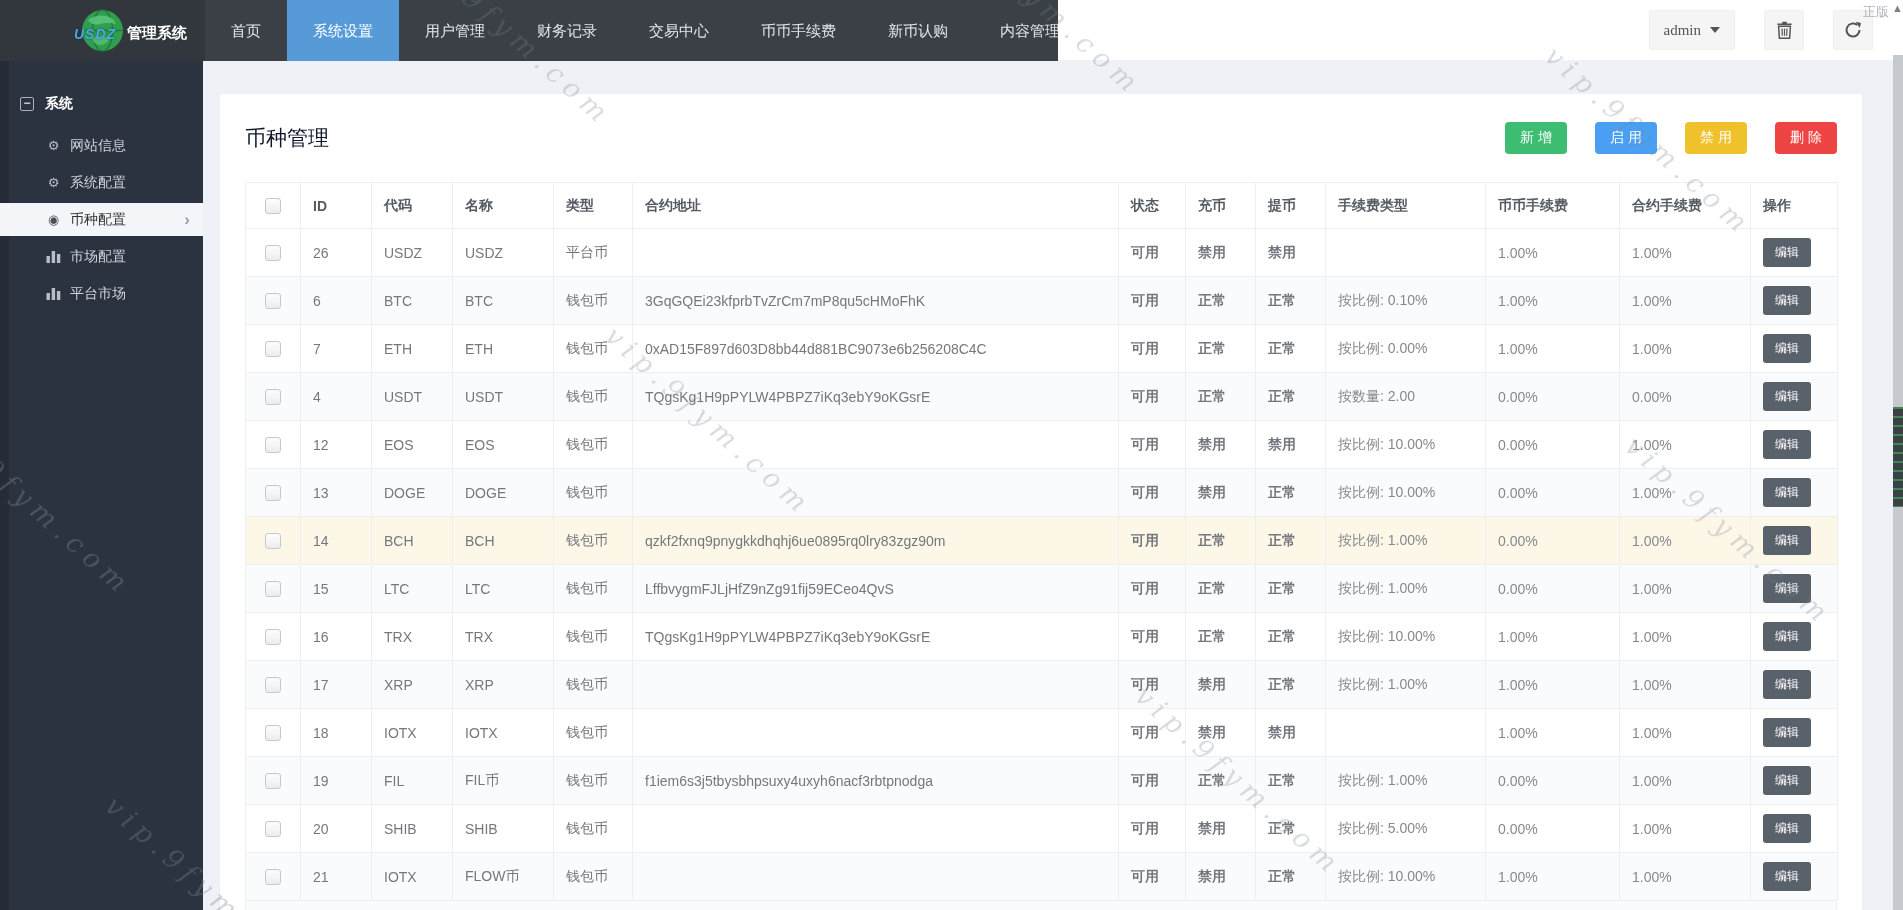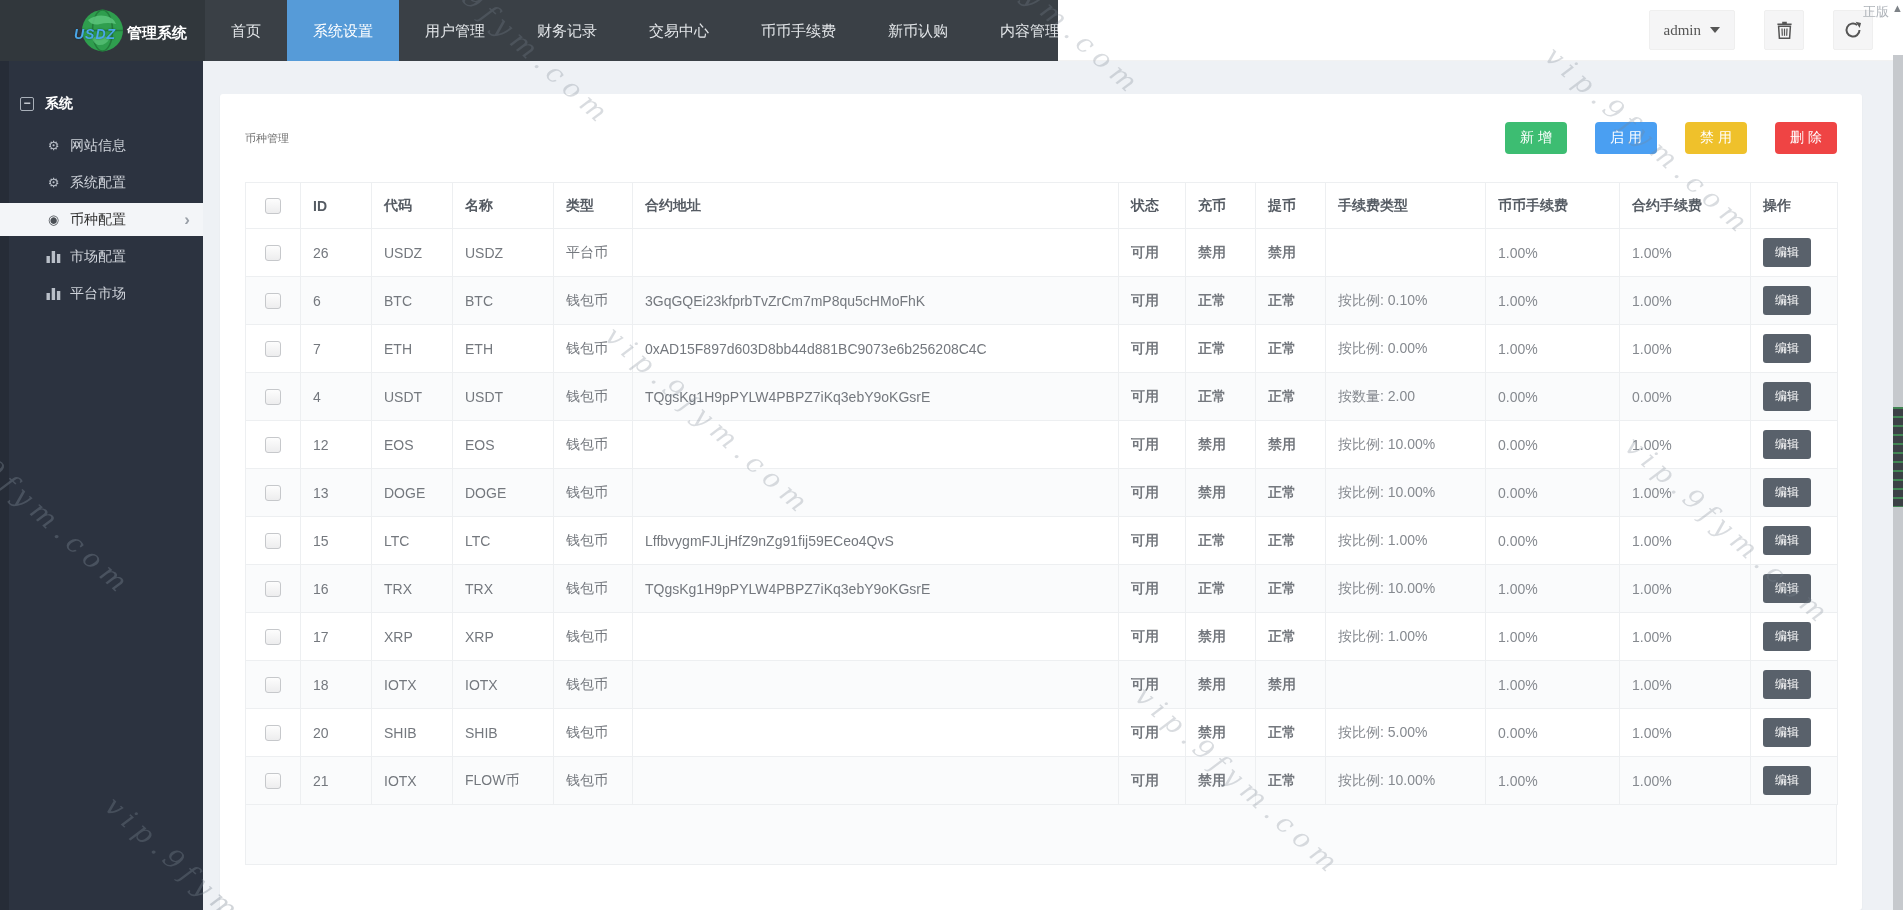--- a/index.html
+++ b/index.html
@@ -41,21 +41,21 @@
     font-size:14px; cursor:pointer; position:relative; }
   .si-icon { color:#b9bfc8; font-size:13px; width:15px; text-align:center; }
   .side-item.active { background:#f3f5f8; color:#333; height:33px; margin:2px 0; }
   .side-item.active .si-icon { color:#4a4f55; }
   .side-chevron { position:absolute; right:13px; color:#9aa0a8; font-size:17px; font-weight:bold; }
 
   .main { flex:1; padding:33px 41px 0 17px; }
   .card { width:1642px; background:#fff; border-radius:3px; min-height:816px;
     box-shadow:0 1px 2px rgba(0,0,0,.05); }
   .card-head { height:88px; display:flex; align-items:center; justify-content:space-between; padding:0 25px; }
-  .page-title { font-size:11px; color:#737373; }
+  .page-title { font-size:21px; color:#0f172a; }
   .actions { display:flex; gap:28px; }
   .act-btn { width:62px; height:32px; border:none; border-radius:4px; color:#fff;
     font-size:14px; cursor:pointer; font-family:inherit; }
   .act-add { background:#3dbd72; } .act-enable { background:#4a9ff2; }
   .act-disable { background:#efc12b; } .act-delete { background:#ef4444; }
 
   
   table.coin { border-collapse:collapse; margin:0 25px; width:1592px; table-layout:fixed; }
   .coin th, .coin td { border:1px solid #edeff1; font-size:14px; text-align:left;
     padding:0 12px; height:48px; overflow:hidden; white-space:nowrap; }
@@ -315,20 +315,37 @@
     <td>钱包币</td>
     <td></td>
     <td class="st-green">可用</td>
     <td class="st-red">禁用</td>
     <td class="st-green">正常</td>
     <td class="fee-cell">按比例: 10.00%</td>
     <td class="fee-cell">0.00%</td>
     <td class="fee-cell">1.00%</td>
     <td><button class="edit-btn">编辑</button></td>
   </tr>
+            <tr class="hl">
+    <td class="cb-cell">
+                <div class="checkbox"></div>
+              </td>
+    <td>14</td>
+    <td>BCH</td>
+    <td>BCH</td>
+    <td>钱包币</td>
+    <td>qzkf2fxnq9pnygkkdhqhj6ue0895rq0lry83zgz90m</td>
+    <td class="st-green">可用</td>
+    <td class="st-green">正常</td>
+    <td class="st-green">正常</td>
+    <td class="fee-cell">按比例: 1.00%</td>
+    <td class="fee-cell">0.00%</td>
+    <td class="fee-cell">1.00%</td>
+    <td><button class="edit-btn">编辑</button></td>
+  </tr>
             <tr>
     <td class="cb-cell">
                 <div class="checkbox"></div>
               </td>
     <td>15</td>
     <td>LTC</td>
     <td>LTC</td>
     <td>钱包币</td>
     <td>LffbvygmFJLjHfZ9nZg91fij59ECeo4QvS</td>
     <td class="st-green">可用</td>
@@ -380,20 +397,37 @@
     <td>18</td>
     <td>IOTX</td>
     <td>IOTX</td>
     <td>钱包币</td>
     <td></td>
     <td class="st-green">可用</td>
     <td class="st-red">禁用</td>
     <td class="st-red">禁用</td>
     <td class="fee-cell"></td>
     <td class="fee-cell">1.00%</td>
+    <td class="fee-cell">1.00%</td>
+    <td><button class="edit-btn">编辑</button></td>
+  </tr>
+            <tr>
+    <td class="cb-cell">
+                <div class="checkbox"></div>
+              </td>
+    <td>19</td>
+    <td>FIL</td>
+    <td>FIL币</td>
+    <td>钱包币</td>
+    <td>f1iem6s3j5tbysbhpsuxy4uxyh6nacf3rbtpnodga</td>
+    <td class="st-green">可用</td>
+    <td class="st-green">正常</td>
+    <td class="st-green">正常</td>
+    <td class="fee-cell">按比例: 1.00%</td>
+    <td class="fee-cell">0.00%</td>
     <td class="fee-cell">1.00%</td>
     <td><button class="edit-btn">编辑</button></td>
   </tr>
             <tr>
     <td class="cb-cell">
                 <div class="checkbox"></div>
               </td>
     <td>20</td>
     <td>SHIB</td>
     <td>SHIB</td>

